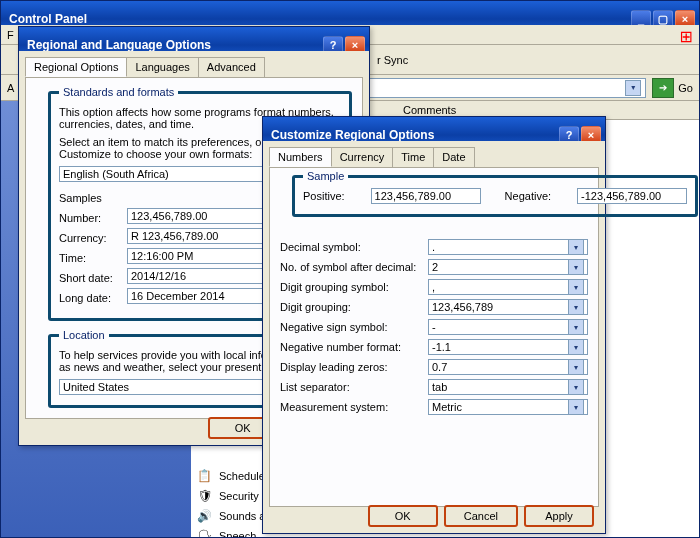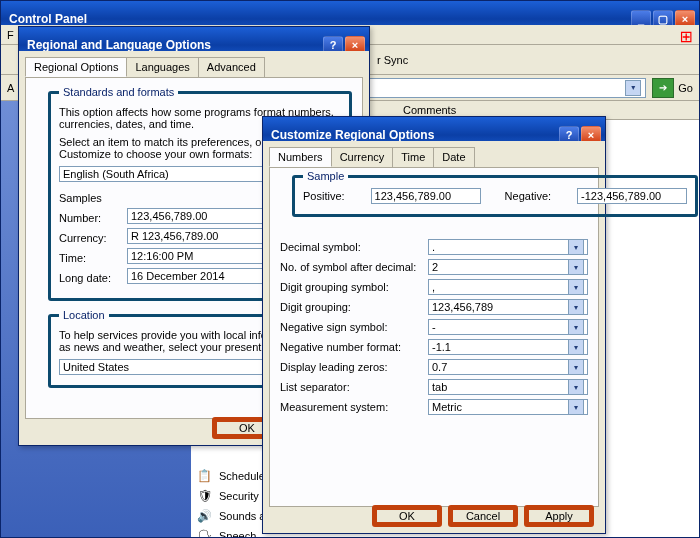--- a/index.html
+++ b/index.html
@@ -122,22 +122,22 @@
   .textbox { display:flex; align-items:center; }
   .ddarrow {
     width:16px; height:16px; background:#c5d6f3; border:1px solid #7f9db9;
     display:flex;align-items:center;justify-content:center;font-size:8px;color:#253f7a;
     margin-left:4px;
   }
   .formrow { display:flex; align-items:flex-end; margin:4px 0; }
   .formrow .lbl { width:68px; }
   .formrow .textbox { flex:1; }
   .btn {
-    height:22px; min-width:70px; padding:0 8px;
-    background:#ece9d8; border:5px solid #c2410c; border-radius:3px;
+    height:22px; min-width:70px; padding:0 18px;
+    background:#ece9d8; border:2px solid #c2410c; border-radius:3px;
     display:inline-flex; align-items:center; justify-content:center; margin:0 3px;
     cursor: default;
   }
   .ro-buttons { position:absolute; bottom:6px; right:8px; display:flex; }
   
   .cr-window { left:262px; top:116px; width:344px; height:418px; }
   .cr-body {
     position:absolute; left:0; top:24px; right:0; bottom:0; background:#ece9d8;
     padding:6px 6px 0 6px;
   }
@@ -244,20 +244,26 @@
               <span>R 123,456,789.00</span>
             </div>
           </div>
         <div class="formrow">
             <span class="lbl">Time:</span>
             <div class="textbox">
               <span>12:16:00 PM</span>
             </div>
           </div>
         <div class="formrow">
+            <span class="lbl">Short date:</span>
+            <div class="textbox">
+              <span>2014/12/16</span>
+            </div>
+          </div>
+        <div class="formrow">
             <span class="lbl">Long date:</span>
             <div class="textbox">
               <span>16 December 2014</span>
             </div>
           </div>
       </fieldset>
       <fieldset>
         <legend>Location</legend>
         <div class="desc">To help services provide you with local information, such as news and weather, select your present location:</div>
         <div class="select">

